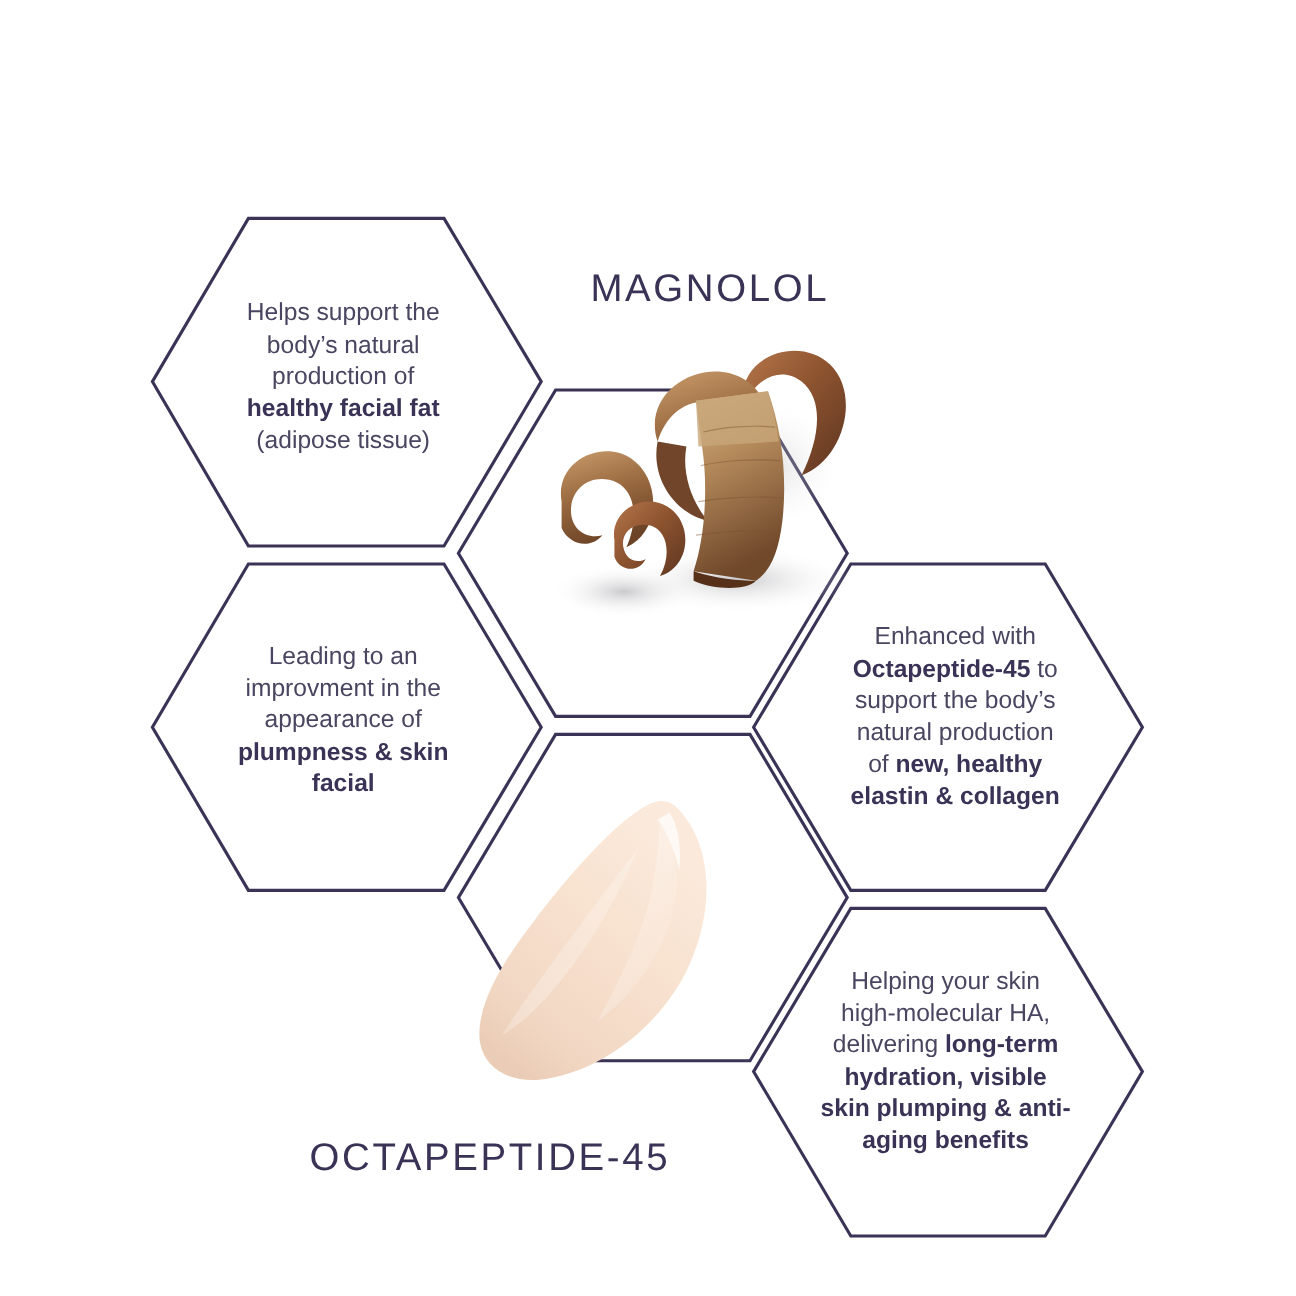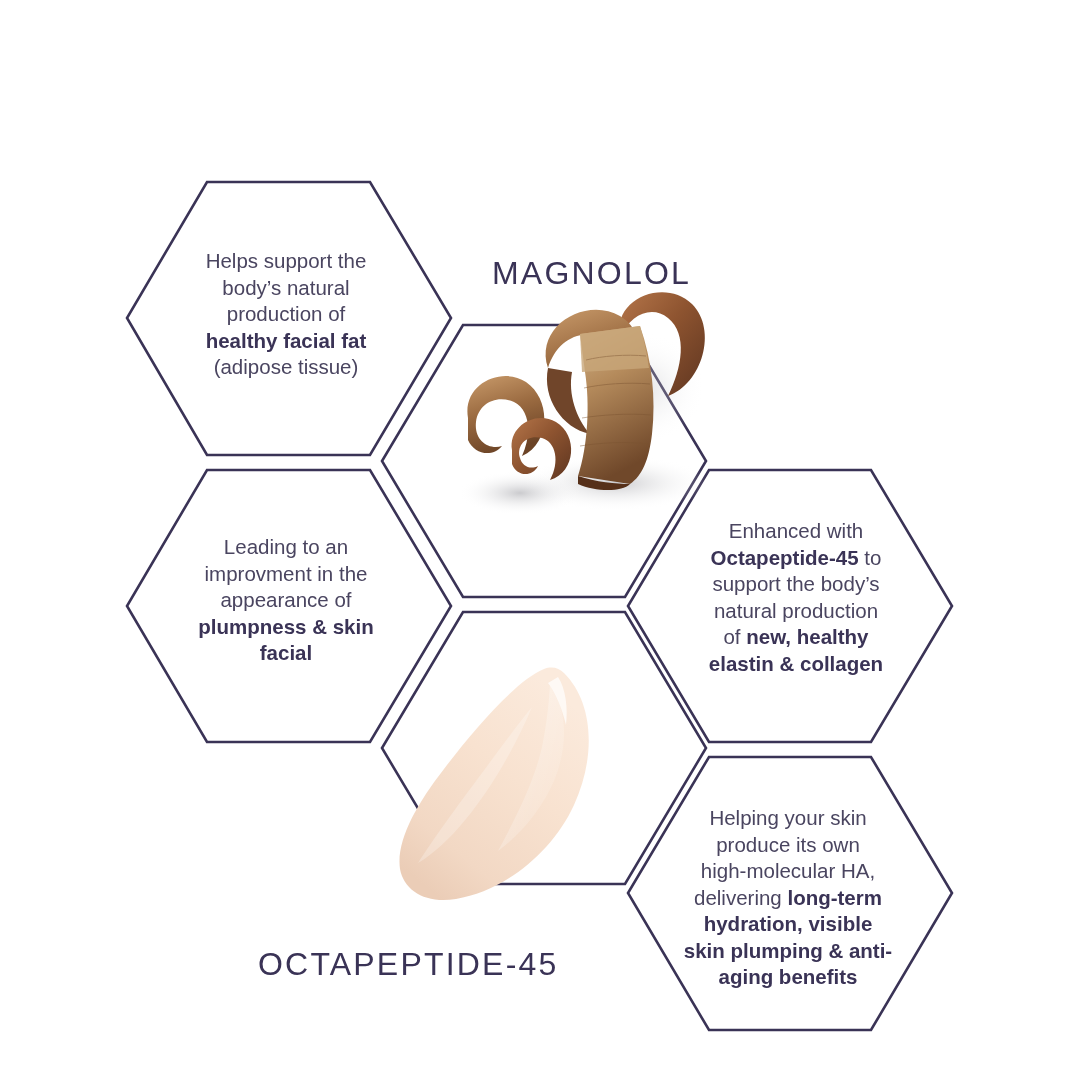--- a/index.html
+++ b/index.html
@@ -35,21 +35,21 @@
 
   
   .ingredient-label {
     position: absolute;
     font-size: 32px;
     letter-spacing: 2.2px;
     color: #3A3356;
     font-weight: 400;
     white-space: nowrap;
   }
-  #label-magnolol { left: 492px; top: 222px; margin-top: 33px; }
+  #label-magnolol { left: 492px; top: 222px; }
   #label-octapeptide { left: 258px; top: 946px; }
 
   
   #hex-lines {
     position: absolute;
     inset: 0;
     width: 1080px;
     height: 1080px;
     pointer-events: none;
   }
@@ -206,21 +206,20 @@
       <div><span>Enhanced with</span></div>
       <div><b>Octapeptide-45</b><span> to</span></div>
       <div><span>support the body’s</span></div>
       <div><span>natural production</span></div>
       <div><span>of </span><b>new, healthy</b></div>
       <div><b>elastin &amp; collagen</b></div>
     </div>
 
   <div id="hex-text-4" class="hex-text">
       <div><span>Helping your skin</span></div>
-      <div><span>produce its own</span></div>
       <div><span>high-molecular HA,</span></div>
       <div><span>delivering </span><b>long-term</b></div>
       <div><b>hydration, visible</b></div>
       <div><b>skin plumping &amp; anti-</b></div>
       <div><b>aging benefits</b></div>
     </div>
 
 </div>
 
 </body></html>

